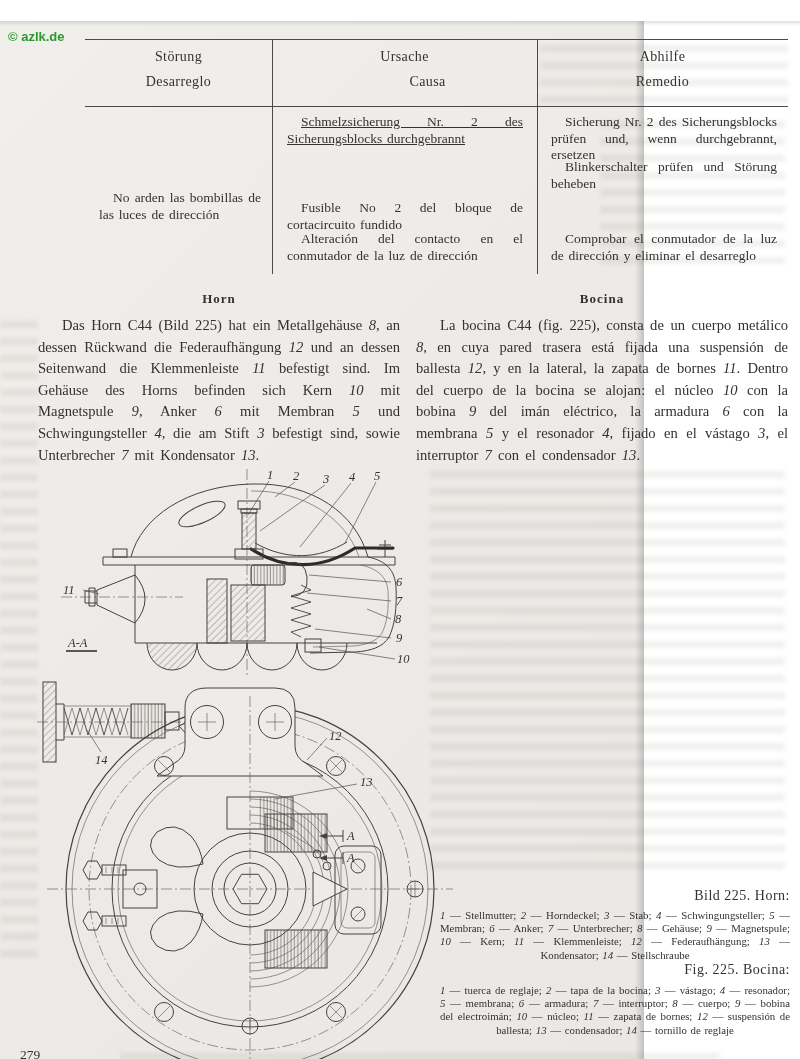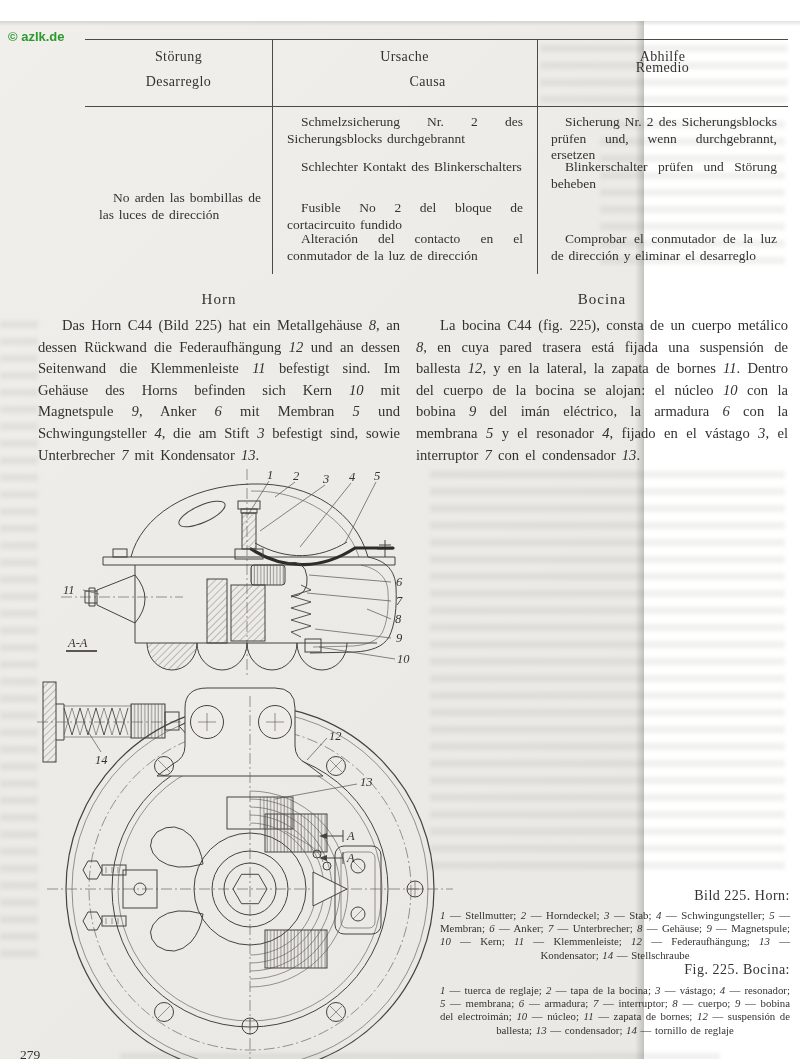--- a/index.html
+++ b/index.html
@@ -16,21 +16,21 @@
   .bleed{position:absolute;background:repeating-linear-gradient(180deg,rgba(110,108,102,.10) 0 7px,rgba(110,108,102,0) 7px 17px);filter:blur(2px);pointer-events:none;}
   .edge-right{position:absolute;top:0;right:0;width:9px;height:1059px;background:linear-gradient(90deg,rgba(90,90,86,0),rgba(90,90,86,.28));}
   .edge-top{position:absolute;top:0;left:0;width:800px;height:5px;background:linear-gradient(180deg,rgba(90,90,86,.18),rgba(90,90,86,0));}
   
   .watermark{left:8px;top:8px;font-family:"Liberation Sans",sans-serif;font-size:13px;font-weight:bold;color:#2c9a2c;}
   
   .rule{position:absolute;background:#4c4a46;}
   .th{position:absolute;font-size:14px;text-align:center;letter-spacing:.4px;}
   .cell{position:absolute;font-size:13.5px;line-height:16.5px;text-align:justify;text-indent:14px;word-spacing:1.5px;}
   
-  .sec-title{position:absolute;font-size:15px;font-weight:normal;text-align:center;letter-spacing:1px;}
+  .sec-title{position:absolute;font-size:13px;font-weight:bold;text-align:center;letter-spacing:1px;}
   .sec-body{position:absolute;font-size:14.6px;line-height:21.6px;text-align:justify;text-indent:24px;word-spacing:2.5px;}
   .sec-body i, .cap i{font-style:italic;}
   
   .cap-title{position:absolute;font-size:14px;text-align:right;letter-spacing:.5px;}
   .cap{position:absolute;font-size:10.8px;line-height:13.2px;text-align:justify;text-align-last:center;word-spacing:1px;}
   .pageno{left:20px;top:1026px;font-size:13.5px;}
   
   svg{position:absolute;overflow:visible;}
   .ln{stroke:#45433f;stroke-width:1;fill:none;}
   .thin{stroke:#55534f;stroke-width:.6;fill:none;}
@@ -58,26 +58,25 @@
   <div class="rule" style="left:85px;top:18px;width:703px;height:1px;"></div>
   <div class="rule" style="left:85px;top:85px;width:703px;height:1px;"></div>
   <div class="rule" style="left:272px;top:18px;width:1px;height:235px;"></div>
   <div class="rule" style="left:537px;top:18px;width:1px;height:235px;"></div>
 
   <div class="th" style="left:85px;top:28px;width:187px;">Störung</div>
   <div class="th" style="left:85px;top:53px;width:187px;">Desarreglo</div>
   <div class="th" style="left:272px;top:28px;width:265px;">Ursache</div>
   <div class="th" style="left:272px;top:53px;width:265px;padding-left:23px;">Causa</div>
   <div class="th" style="left:537px;top:28px;width:251px;">Abhilfe</div>
-  <div class="th" style="left:537px;top:39px;width:251px;">Remedio</div>
+  <div class="th" style="left:537px;top:53px;width:251px;">Remedio</div>
 
   <div class="cell" style="left:99px;top:169px;width:162px;">No arden las bombillas de las luces de dirección</div>
 
-  <div class="cell" style="left:287px;top:93px;width:236px;">Schmelzsicherung Nr. 2 des Sicherungsblocks durchgebrannt</div>
-  <div class="cell" style="left:287px;top:138px;width:236px;">Schlechter Kontakt des Blinkerschalters</div>
+  <div class="cell" style="left:287px;top:93px;width:236px;text-decoration:underline;">Schmelzsicherung Nr. 2 des Sicherungsblocks durchgebrannt</div>
   <div class="cell" style="left:287px;top:179px;width:236px;">Fusible No 2 del bloque de cortacircuito fundido</div>
   <div class="cell" style="left:287px;top:210px;width:236px;">Alteración del contacto en el conmutador de la luz de dirección</div>
 
   <div class="cell" style="left:551px;top:93px;width:226px;">Sicherung Nr. 2 des Sicherungsblocks prüfen und, wenn durchgebrannt, ersetzen</div>
   <div class="cell" style="left:551px;top:138px;width:226px;">Blinkerschalter prüfen und Störung beheben</div>
   <div class="cell" style="left:551px;top:210px;width:226px;">Comprobar el conmutador de la luz de dirección y eliminar el desarreglo</div>
 
   <div class="sec-title" style="left:38px;top:270px;width:362px;">Horn</div>
   <div class="sec-body" style="left:38px;top:294px;width:362px;">Das Horn C44 (Bild 225) hat ein Metallgehäuse <i>8</i>, an dessen Rückwand die Federaufhängung <i>12</i> und an dessen Seitenwand die Klemmenleiste <i>11</i> befestigt sind. Im Gehäuse des Horns befinden sich Kern <i>10</i> mit Magnetspule <i>9</i>, Anker <i>6</i> mit Membran <i>5</i> und Schwingungsteller <i>4</i>, die am Stift <i>3</i> befestigt sind, sowie Unterbrecher <i>7</i> mit Kondensator <i>13</i>.</div>
 

